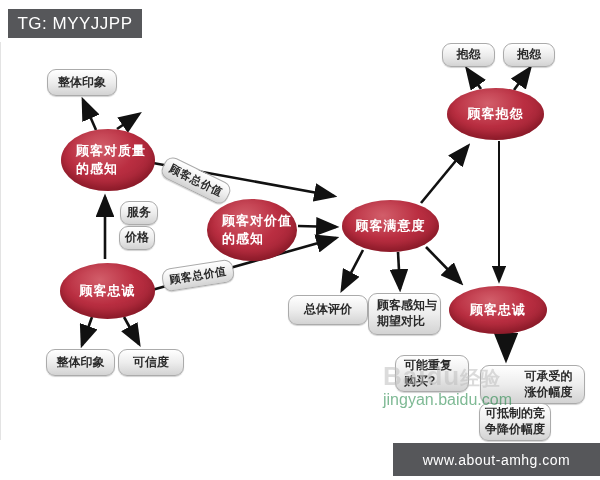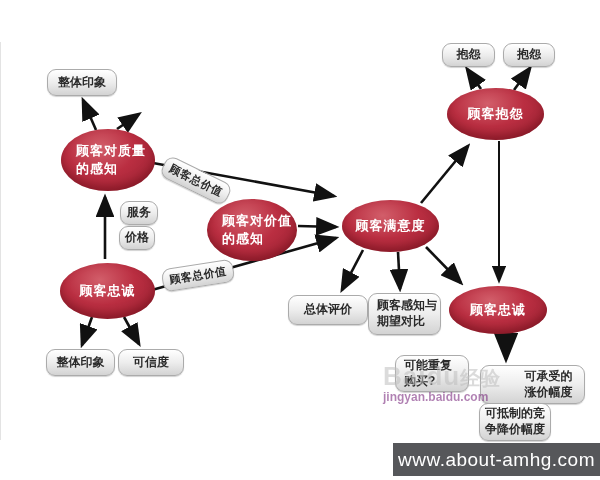--- a/index.html
+++ b/index.html
@@ -4,21 +4,21 @@
 <style>
   html,body{margin:0;padding:0;background:#fff;}
   .canvas{position:relative;width:600px;height:480px;background:#ffffff;overflow:hidden;
           font-family:"Liberation Sans","DejaVu Sans",sans-serif;}
   .edge-line{position:absolute;left:0;top:42px;width:1px;height:398px;background:#e3e3e3;}
 
   
   .banner{position:absolute;background:#56575a;color:#fff;display:flex;align-items:center;
           font-size:17px;letter-spacing:.5px;}
   .banner.top{left:8px;top:9px;width:134px;height:29px;justify-content:center;}
-  .banner.bottom{left:393px;top:443px;width:207px;height:33px;justify-content:center;font-size:19px;}
+  .banner.bottom{left:393px;top:443px;width:207px;height:33px;justify-content:center;font-size:14px;}
 
   
   svg.arrows{position:absolute;left:0;top:0;z-index:1;pointer-events:none;}
 
   
   .gbox{position:absolute;z-index:2;display:flex;align-items:center;justify-content:center;
         text-align:center;white-space:pre-line;
         background:linear-gradient(180deg,#ffffff 0%,#ededed 50%,#d3d3d3 100%);
         border:1px solid #ababab;border-radius:9px;box-shadow:0 1px 1px rgba(0,0,0,.18);
         font-weight:bold;font-size:12px;color:#2a2a2a;line-height:1.3;}
@@ -56,21 +56,21 @@
   #bx-complaint2{left:503px;top:43px;width:50px;height:22px;}
   #bx-repeat{left:395px;top:355px;width:74px;height:37px;}
   #bx-raise{left:480px;top:365px;width:71px;height:37px;padding-left:32px;}
   #bx-comp{left:479px;top:403px;width:70px;height:36px;}
 
   
   .watermark{position:absolute;left:383px;top:362px;z-index:3;pointer-events:none;
              color:#bfbfbf;opacity:.55;line-height:1.1;}
   .wm-logo{font-size:26px;font-weight:bold;letter-spacing:1px;}
   .wm-cn{font-size:20px;font-weight:bold;}
-  .wm-url{font-size:12px;font-weight:bold;color:#701a75;}
+  .wm-url{font-size:16px;font-weight:normal;color:#15803d;}
   .banner{z-index:4;}
 </style>
 </head>
 <body>
 
 <div class="canvas">
 
   <div class="edge-line"></div>
 
   <svg class="arrows" width="600" height="480">
@@ -123,15 +123,16 @@
   <div class="gbox" id="bx-raise">可承受的
 涨价幅度</div>
   <div class="gbox" id="bx-comp">可抵制的竞
 争降价幅度</div>
 
   <div class="watermark">
     <span class="wm-logo">Baidu</span><span class="wm-cn">经验</span>
     <div class="wm-url">jingyan.baidu.com</div>
   </div>
 
+  <div class="banner top">TG: MYYJJPP</div>
   <div class="banner bottom">www.about-amhg.com</div>
 
 </div>
 
 </body></html>

